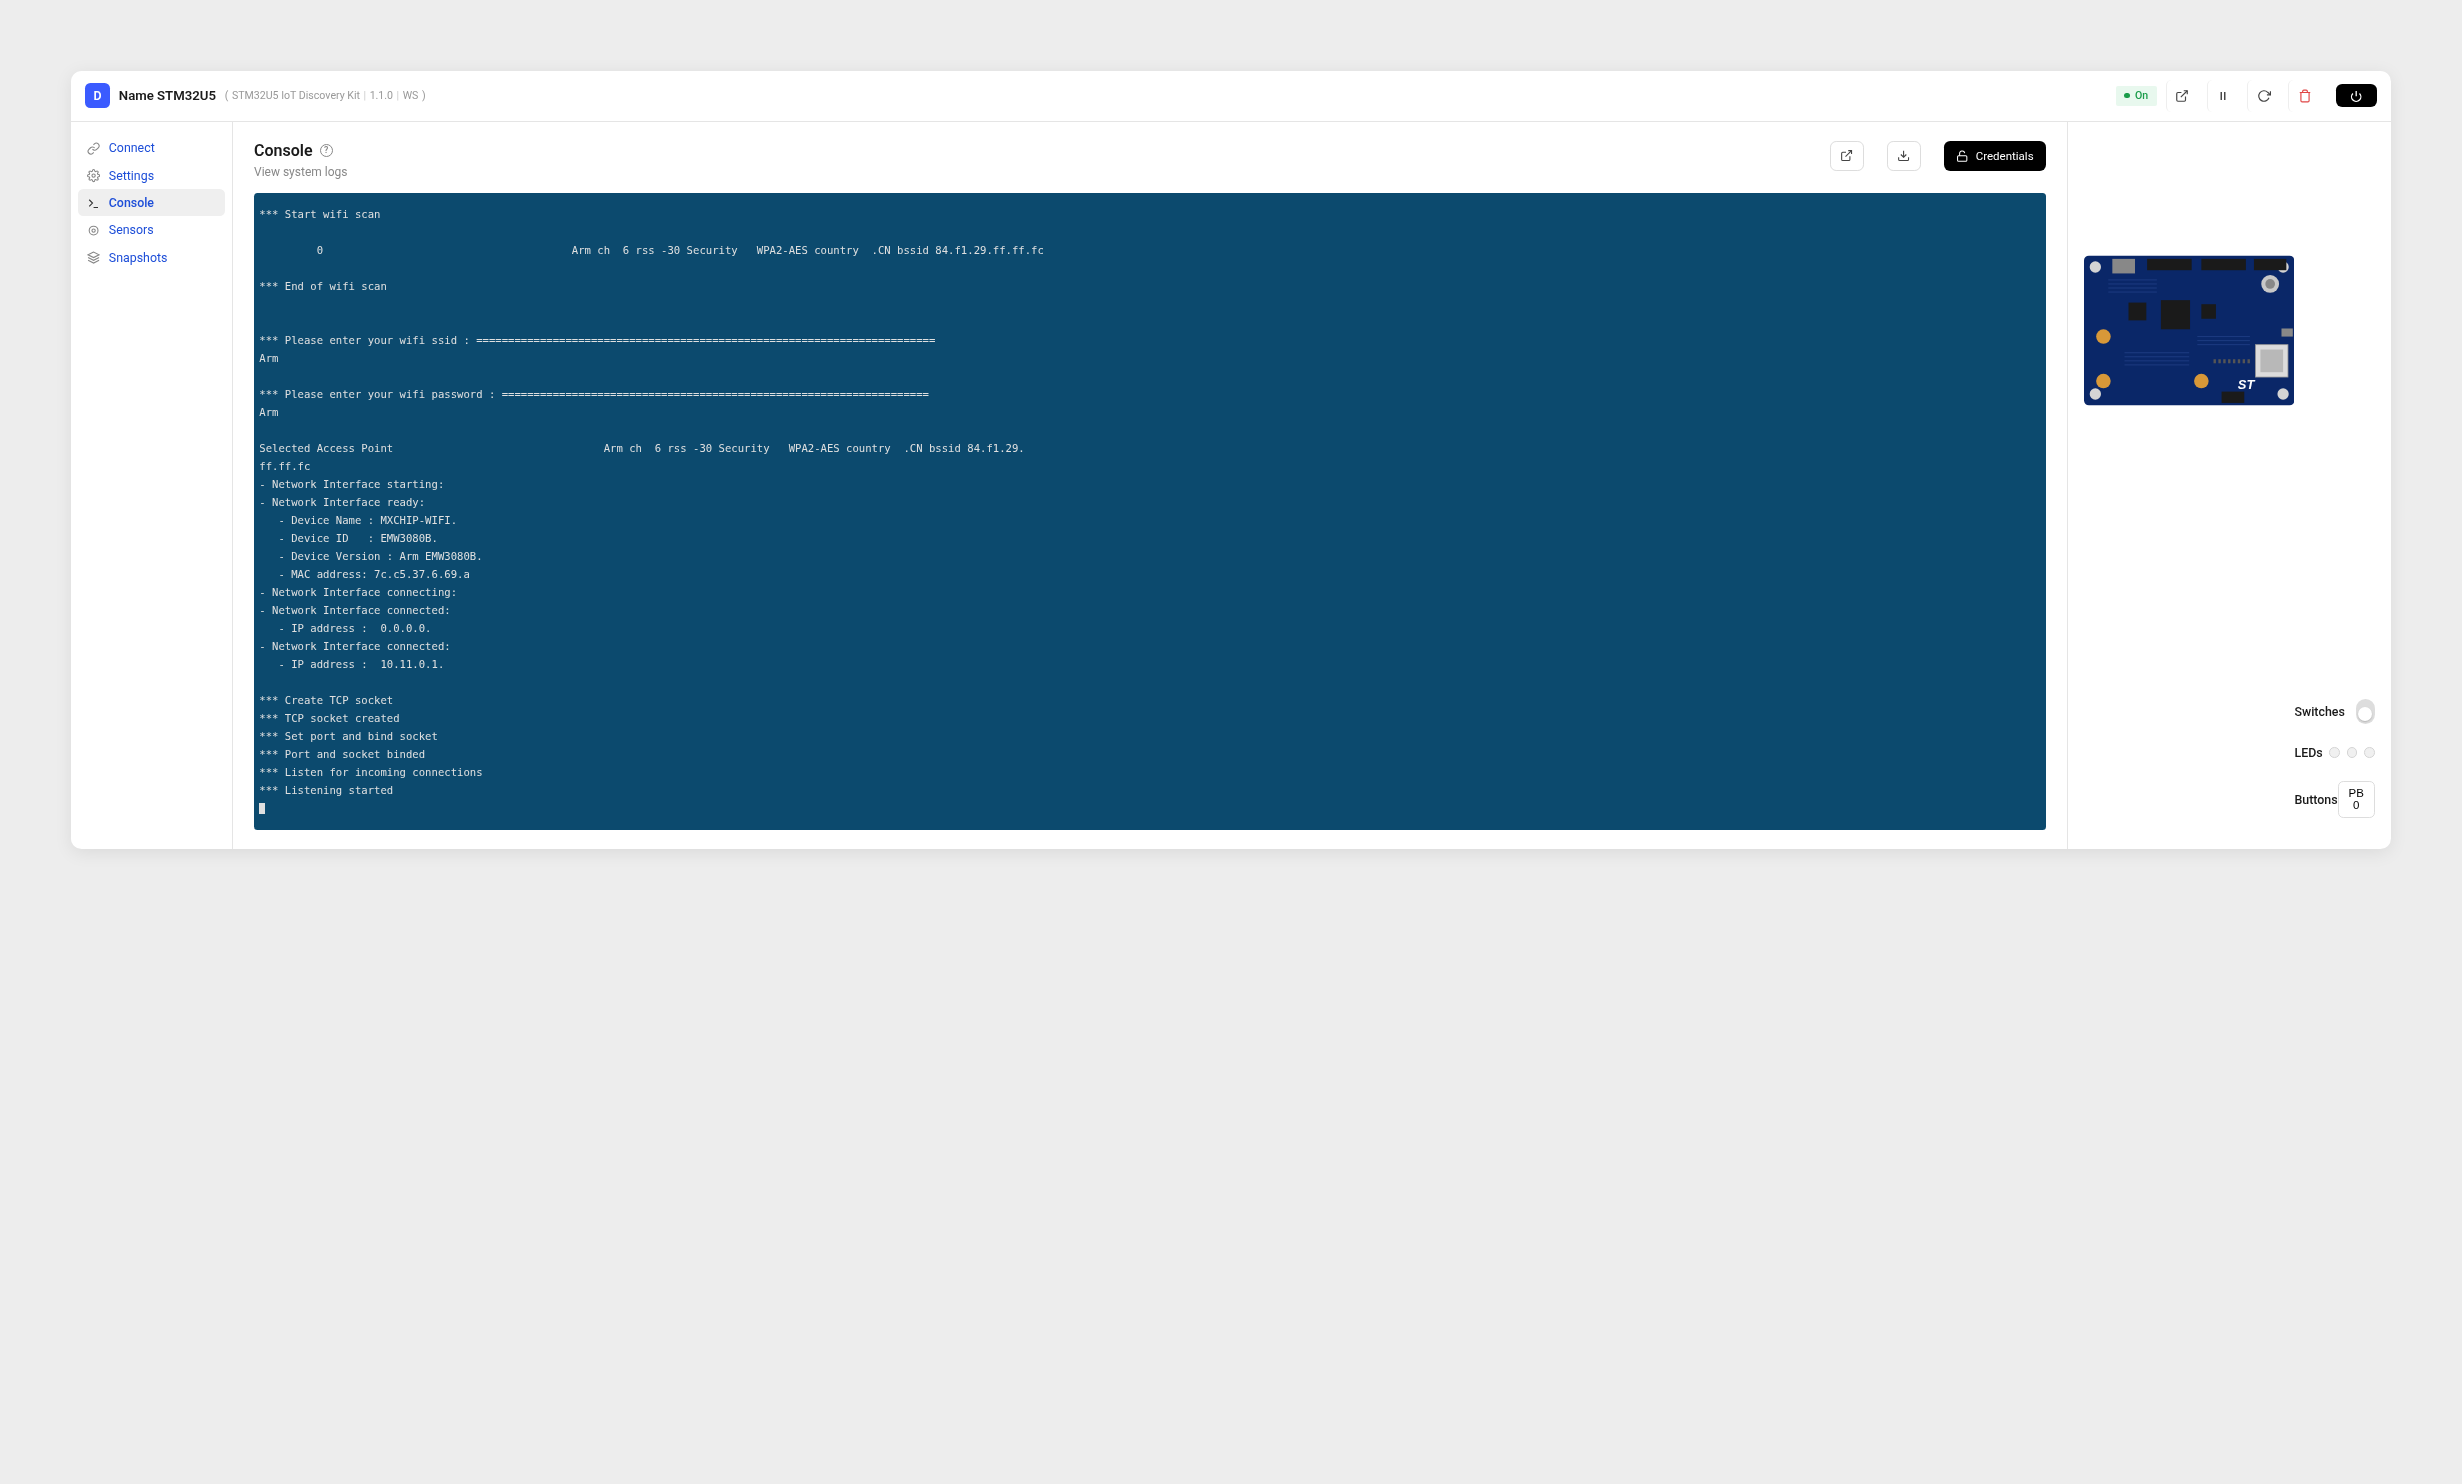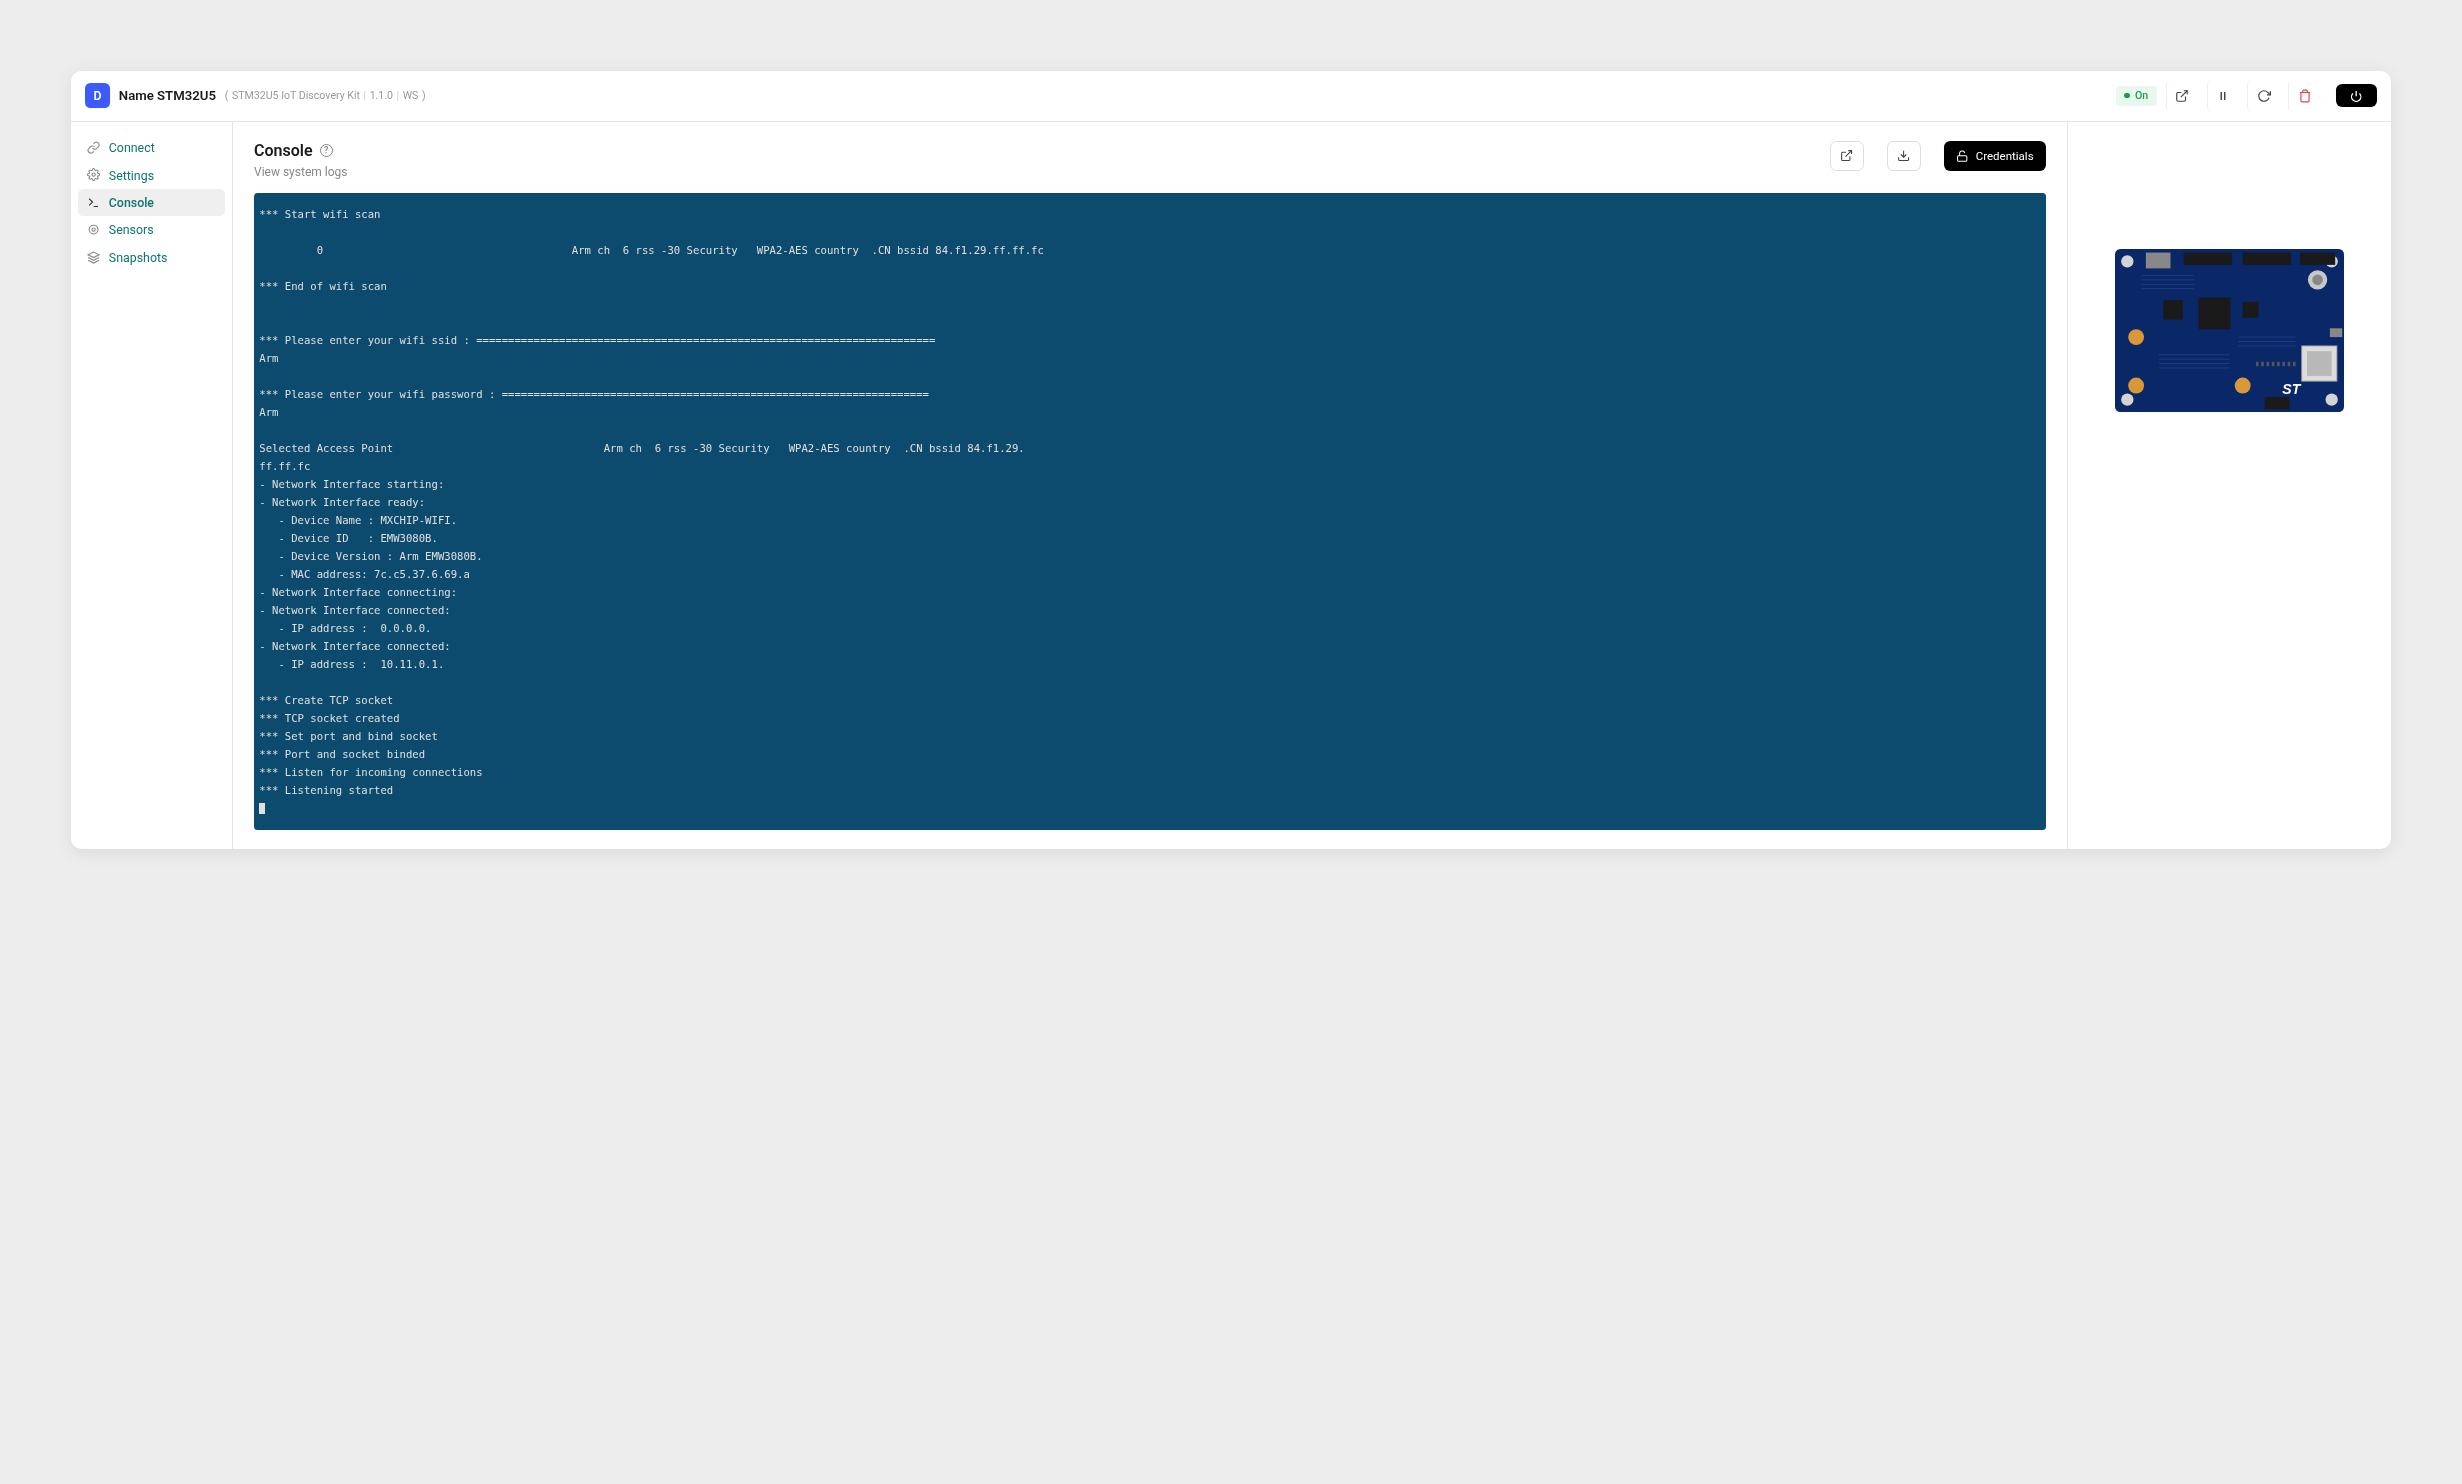--- a/index.html
+++ b/index.html
@@ -13,21 +13,21 @@
 .spacer { flex: 1; }
 .status-pill { background: #e8f8ee; color: #1a9c4a; padding: 3.5px 8.8px; border-radius: 2px; font-size: 10.6px; display: flex; align-items: center; gap: 5.3px; font-weight: 500; }
 .status-dot { width: 5.3px; height: 5.3px; background: #1a9c4a; border-radius: 50%; }
 .hbtn { width: 32px; height: 32px; display: flex; align-items: center; justify-content: center; border-radius: 5.3px; cursor: pointer; color: #444; border-left: 0.9px solid #eee; }
 .hbtn.trash { color: #e04545; }
 .hbtn svg { width: 14px; height: 14px; }
 .power-btn { background: #000; color: #fff; border-radius: 6.2px; width: 41px; height: 23px; display: flex; align-items: center; justify-content: center; margin-left: 7px; cursor: pointer; }
 .power-btn svg { width: 12.4px; height: 12.4px; }
 .body { display: flex; min-height: 565px; }
 .sidebar { width: 162px; border-right: 0.9px solid #e5e5e5; padding: 12.4px 7px; }
-.nav-item { display: flex; align-items: center; gap: 8.8px; padding: 6.2px 8.8px; border-radius: 5.3px; cursor: pointer; color: #0f766e; font-size: 12.4px; }
+.nav-item { display: flex; align-items: flex-end; gap: 8.8px; padding: 6.2px 8.8px; border-radius: 5.3px; cursor: pointer; color: #1d4ed8; font-size: 12.4px; }
 .nav-item.active { background: #efefef; font-weight: 500; }
 .nav-item svg { width: 13.2px; height: 13.2px; color: #888; flex-shrink: 0; }
 .nav-item.active svg { color: #333; }
 .content { flex: 1; padding: 19.4px 21px; display: flex; flex-direction: column; }
 .content-header { display: flex; align-items: flex-start; margin-bottom: 14px; }
 .chleft h2 { font-size: 16px; font-weight: 600; display: flex; align-items: center; gap: 7px; }
 .chleft p { color: #888; font-size: 12px; margin-top: 5px; }
 .help-icon { width: 13.2px; height: 13.2px; border: 1.3px solid #888; border-radius: 50%; display: inline-flex; align-items: center; justify-content: center; font-size: 8.8px; color: #888; }
 .cbtns { display: flex; gap: 23px; }
 .cibtn { width: 34px; height: 30px; border: 0.9px solid #ddd; border-radius: 6.2px; display: flex; align-items: center; justify-content: center; cursor: pointer; color: #444; }
@@ -251,16 +251,34 @@
           <rect x="166" y="128" width="3" height="5" fill="#555"></rect>
         <rect x="172" y="128" width="3" height="5" fill="#555"></rect>
           <rect x="178" y="128" width="3" height="5" fill="#555"></rect>
         <rect x="184" y="128" width="3" height="5" fill="#555"></rect>
           <rect x="190" y="128" width="3" height="5" fill="#555"></rect>
         <rect x="196" y="128" width="3" height="5" fill="#555"></rect>
           <rect x="202" y="128" width="3" height="5" fill="#555"></rect>
         <text x="190" y="165" fill="#fff" font-size="16" font-family="sans-serif" font-style="italic" font-weight="bold">ST</text>
       </svg>
 
+      <div class="controls">
+        <div class="crow">
+          <span>Switches</span>
+          <div class="toggle"></div>
+        </div>
+        <div class="crow">
+          <span>LEDs</span>
+          <div class="leds">
+            <div class="led"></div>
+            <div class="led"></div>
+            <div class="led"></div>
+          </div>
+        </div>
+        <div class="crow">
+          <span>Buttons</span>
+          <button class="pbtn">PB 0</button>
+        </div>
+      </div>
     </div>
   </div>
 </div>
 
 
 </body></html>

